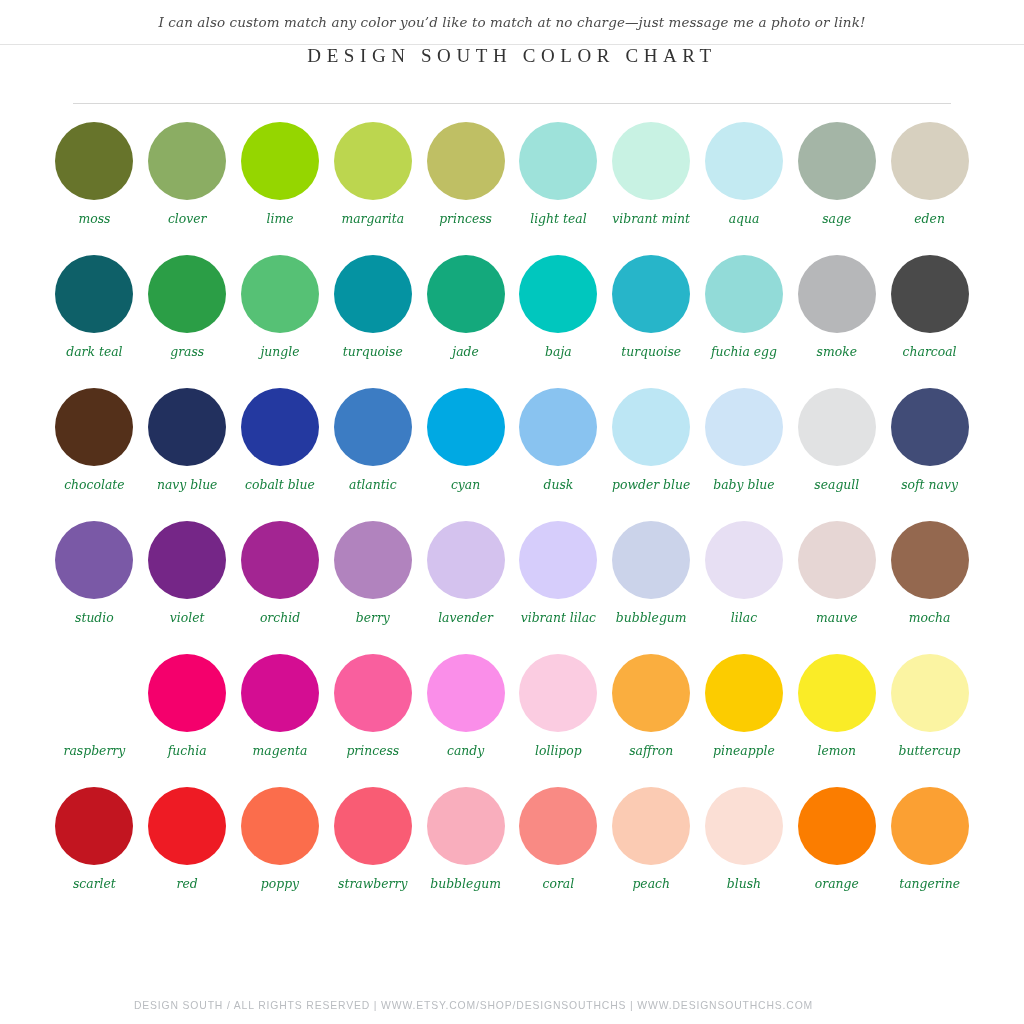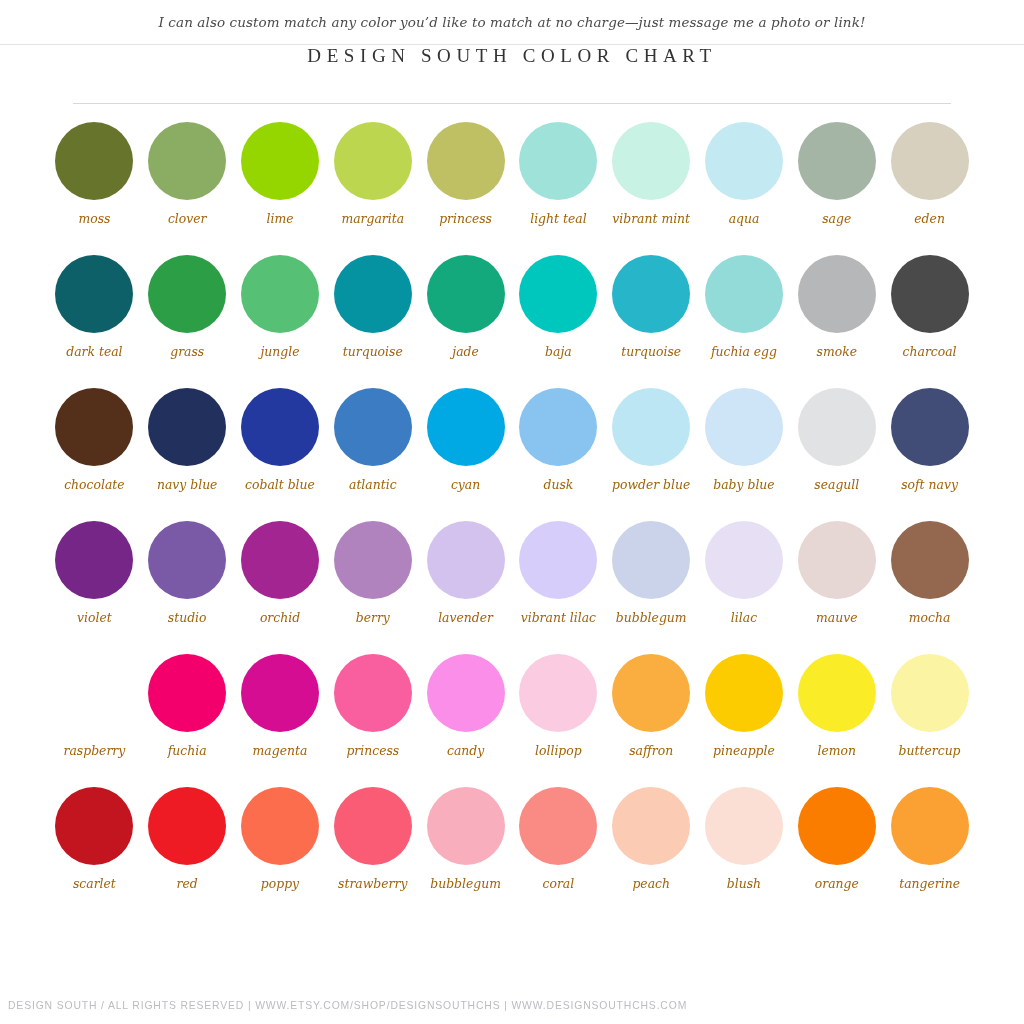--- a/index.html
+++ b/index.html
@@ -77,34 +77,35 @@
     height: 78px;
     border-radius: 50%;
     flex: 0 0 auto;
   }
   .swatch-label {
     margin-top: 11px;
     font-family: "DejaVu Serif", serif;
     font-style: italic;
     font-size: 12.4px;
     line-height: 16px;
-    color: #a16207;
+    color: #15803d;
     text-align: center;
     max-width: 90px;
   }
 
   
   .footer {
     position: absolute;
     bottom: 0;
-    left: 8px;
+    left: 2px;
     width: 943px;
     height: 38px;
     display: flex;
     align-items: center;
+    justify-content: center;
   }
   .footer-text {
     font-family: "Liberation Sans", sans-serif;
     font-size: 10.4px;
     letter-spacing: 0.85px;
     color: #b9bcc0;
     white-space: nowrap;
   }
 </style>
 </head>
@@ -242,26 +243,26 @@
         <div class="swatch-dot" style="background-color: rgb(225, 226, 227);"></div>
         <div class="swatch-label">seagull</div>
       </div>
       <div class="swatch-cell">
         <div class="swatch-dot" style="background-color: rgb(65, 76, 119);"></div>
         <div class="swatch-label">soft navy</div>
       </div>
     </div>
     <div class="color-row">
       <div class="swatch-cell">
+        <div class="swatch-dot" style="background-color: rgb(122, 89, 166);"></div>
+        <div class="swatch-label">studio</div>
+      </div>
+      <div class="swatch-cell">
         <div class="swatch-dot" style="background-color: rgb(117, 38, 135);"></div>
         <div class="swatch-label">violet</div>
-      </div>
-      <div class="swatch-cell">
-        <div class="swatch-dot" style="background-color: rgb(122, 89, 166);"></div>
-        <div class="swatch-label">studio</div>
       </div>
       <div class="swatch-cell">
         <div class="swatch-dot" style="background-color: rgb(163, 37, 146);"></div>
         <div class="swatch-label">orchid</div>
       </div>
       <div class="swatch-cell">
         <div class="swatch-dot" style="background-color: rgb(177, 131, 190);"></div>
         <div class="swatch-label">berry</div>
       </div>
       <div class="swatch-cell">

